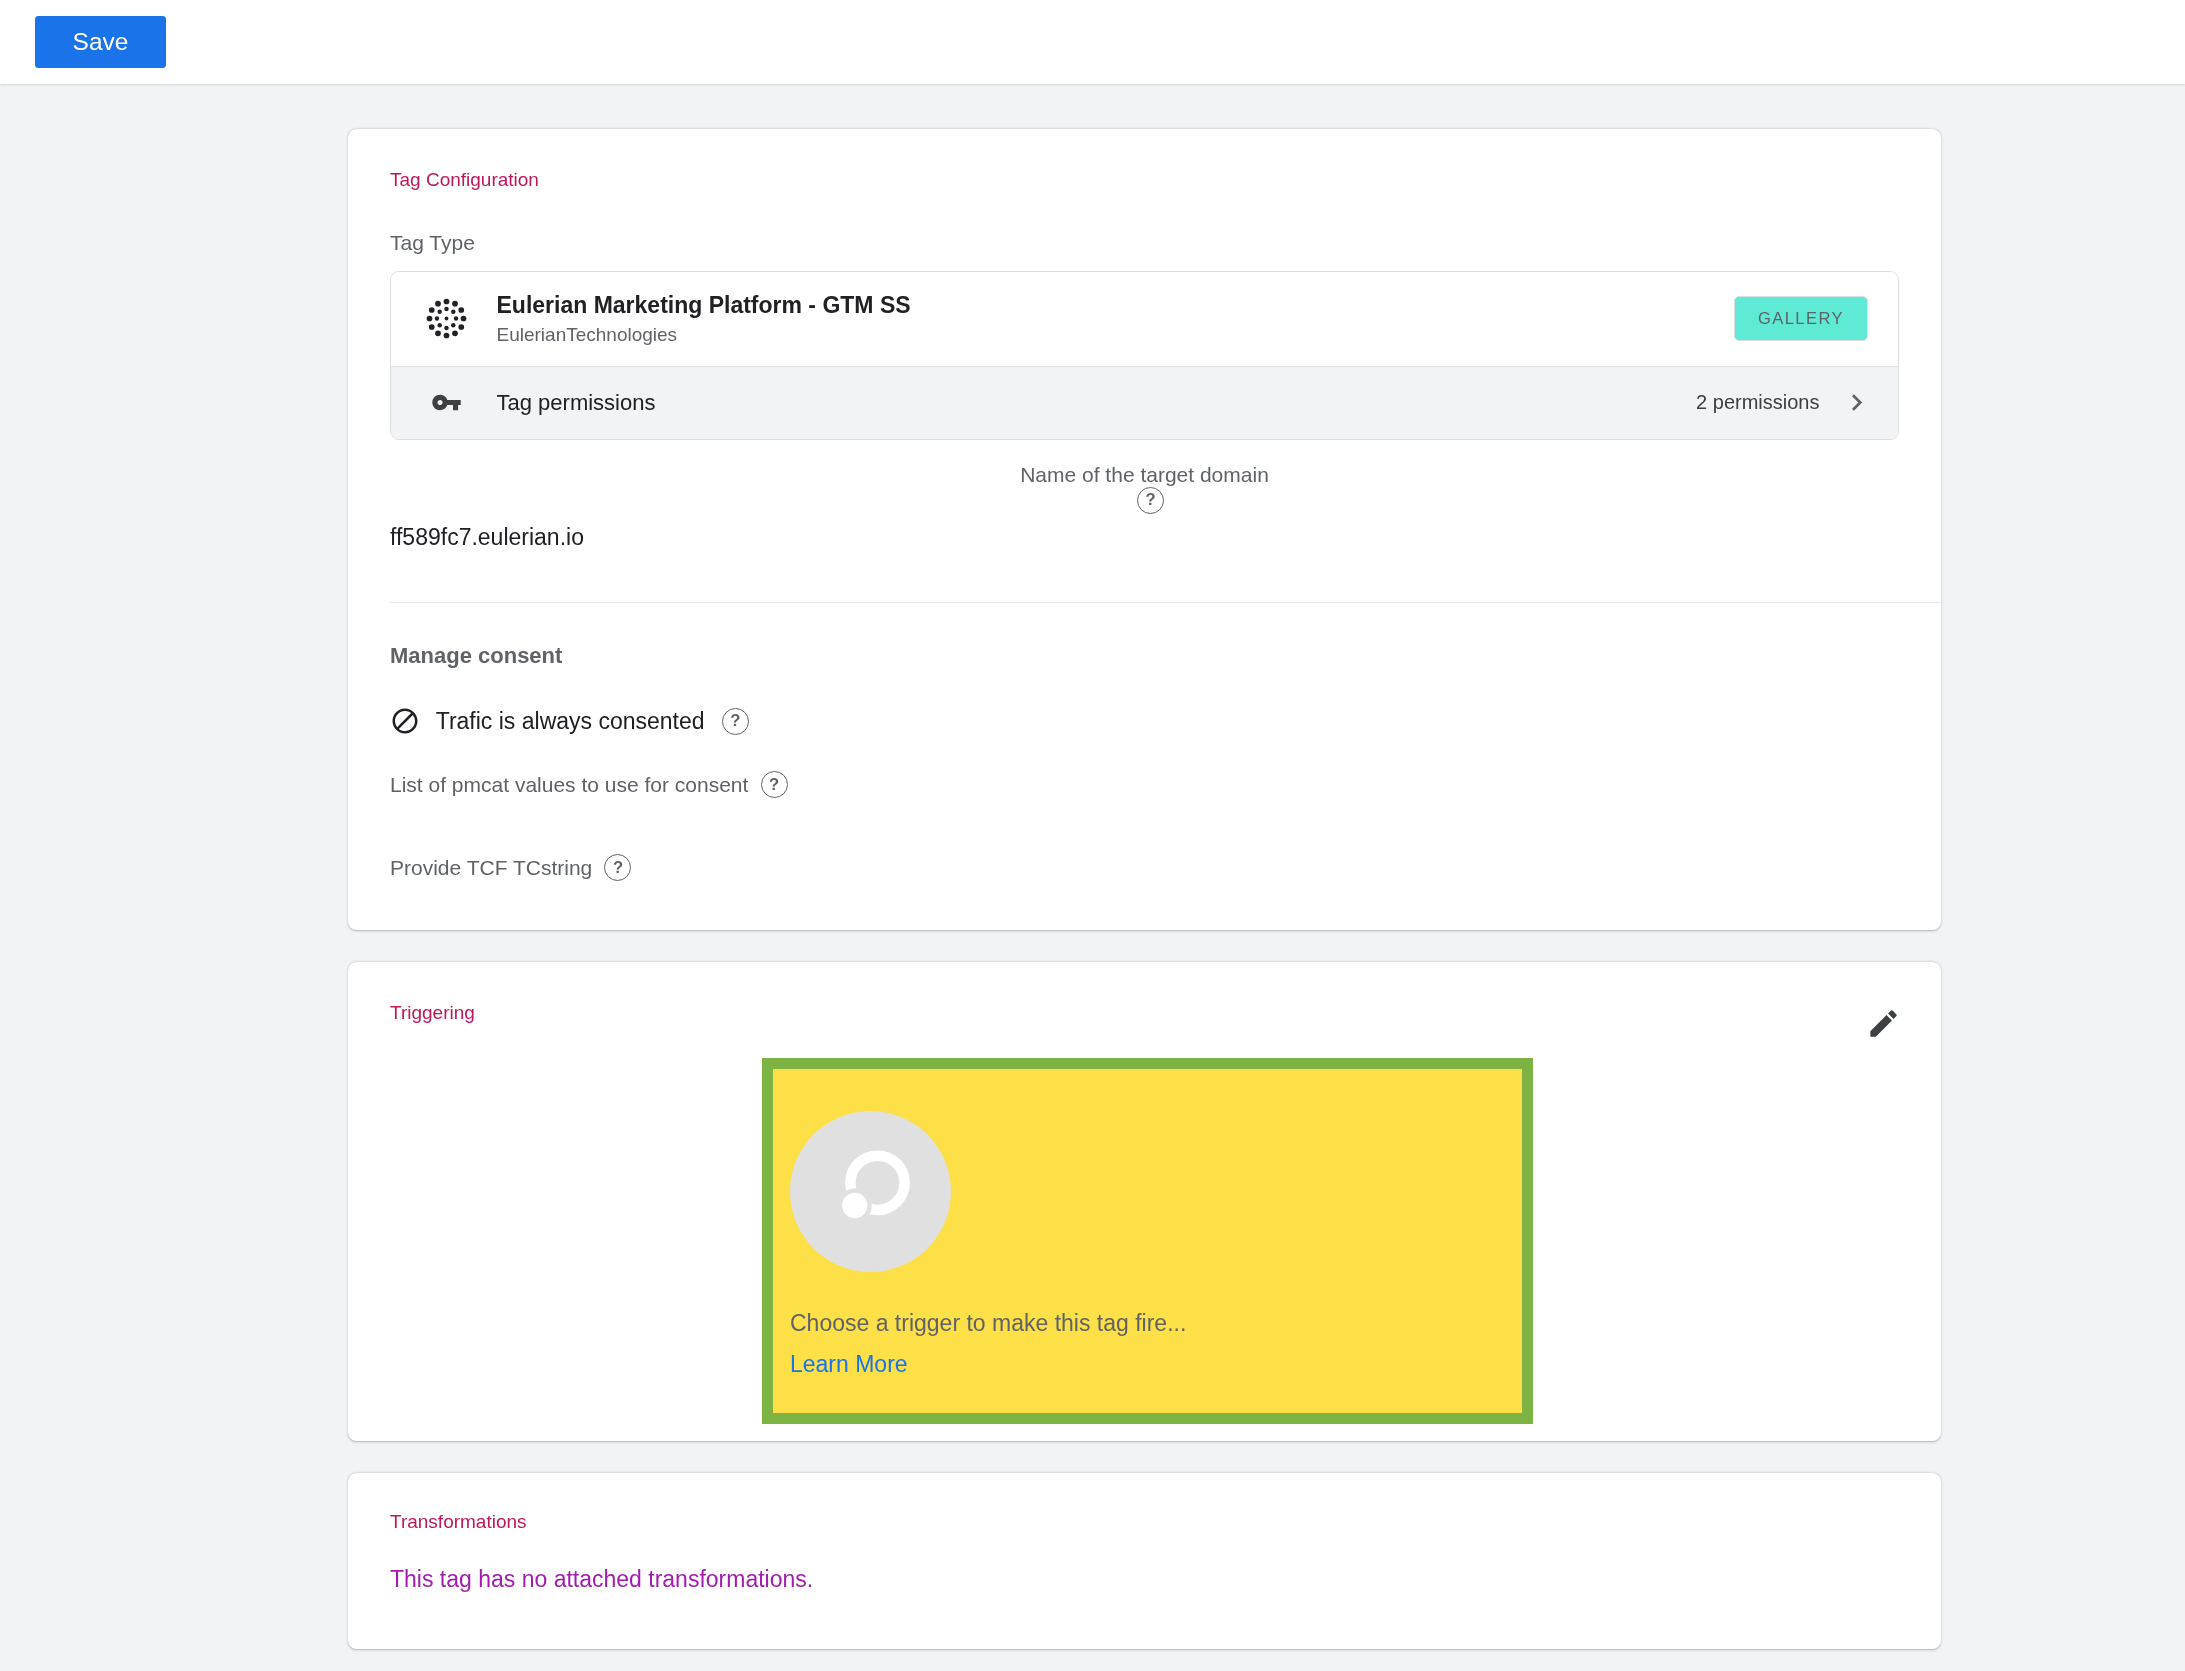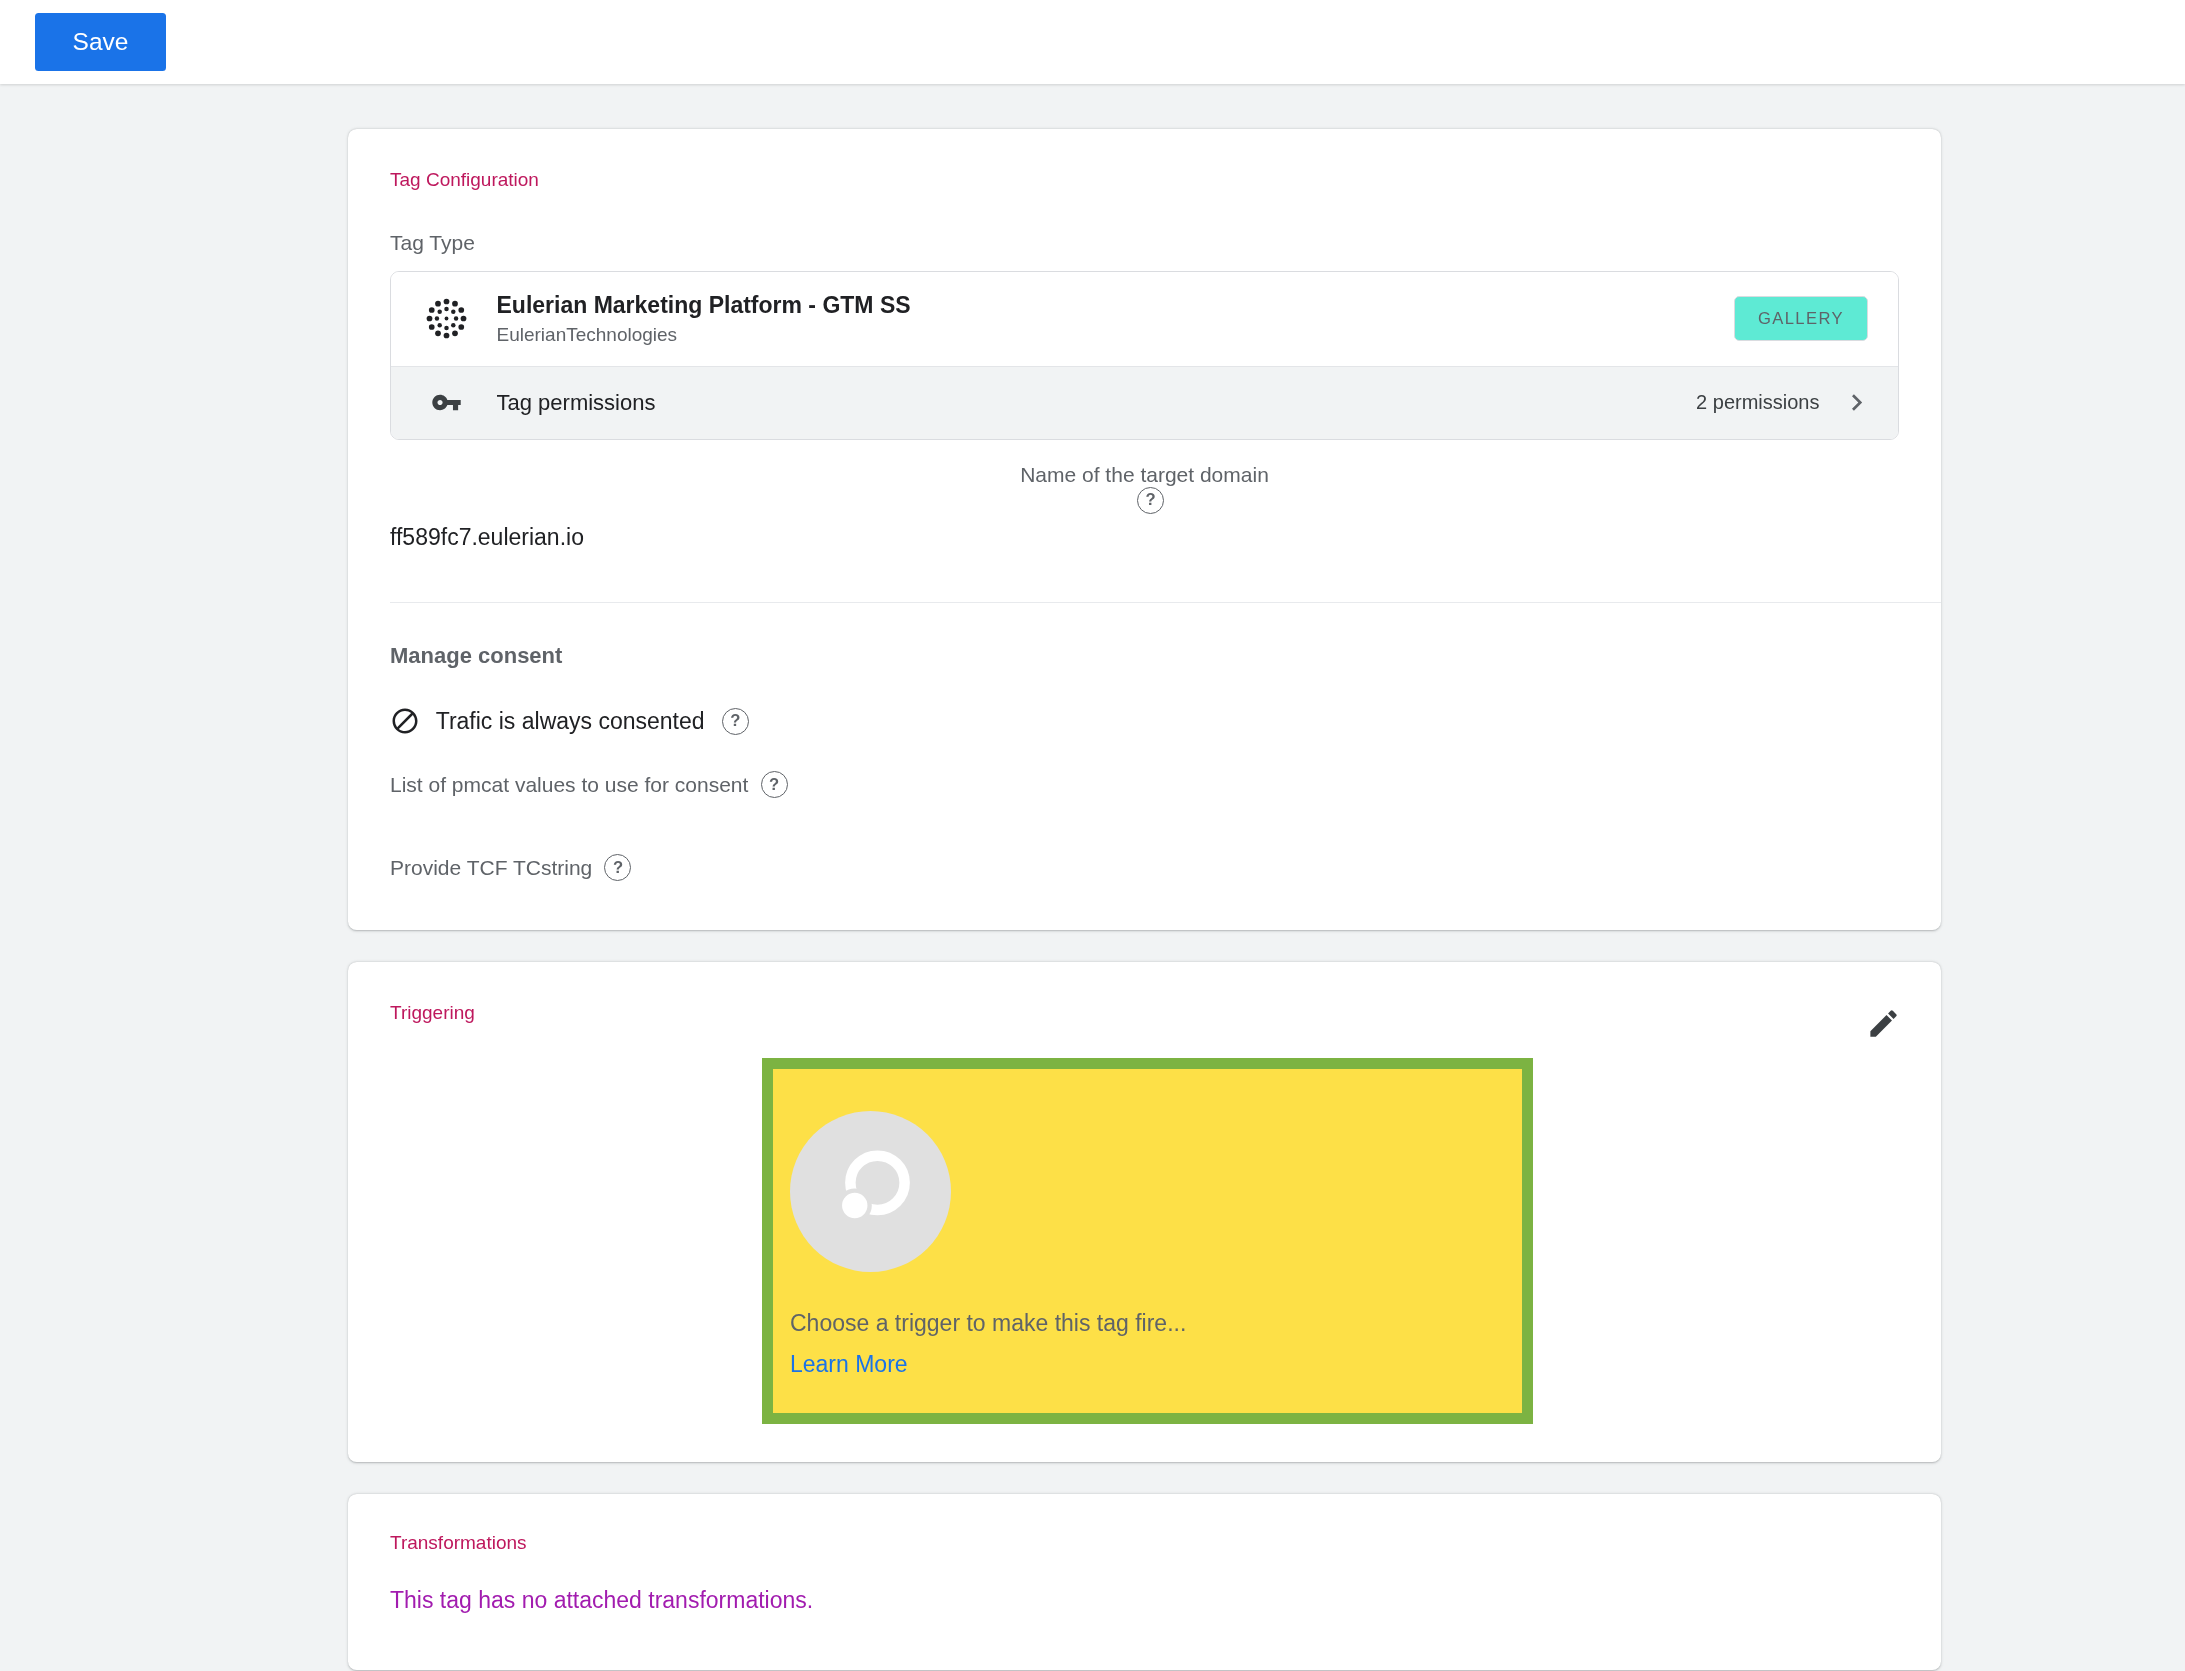--- a/index.html
+++ b/index.html
@@ -29,21 +29,21 @@
     font-size:33px; color:#202124;
     margin-left:23px;
     padding:3.5px 5.2px 8.7px 1.7px;
     border-bottom:1.7px solid #9aa0a6;
     min-width:52px;
     cursor:text;
   }
   .folder-btn { margin-left:15.7px; }
   .save-btn {
     background:#1a73e8; color:#fff; border:none; cursor:pointer;
-    width:131px; height:58px; border-radius:3.5px;
+    width:131px; height:52px; border-radius:3.5px;
     font-size:24.5px; font-family:"Liberation Sans", sans-serif;
     margin-right:0;
   }
 
   
   .content { padding:45px 0 0 348px; }
   .col { width:1593px; }
 
   .card {
     background:#fff; border-radius:8.7px;
@@ -102,21 +102,21 @@
   .help {
     width:27px; height:27px; flex:0 0 27px;
     border:1.7px solid #5f6368; border-radius:50%;
     display:inline-flex; align-items:center; justify-content:center;
     color:#5f6368; font-size:16.6px; font-weight:700;
     margin-left:12.2px; cursor:pointer; background:transparent;
   }
   .help::before { content:"?"; }
 
   
-  .card-trigger { padding:40px 37px 38px 42px; position:relative; }
+  .card-trigger { padding:40px 37px 17px 42px; position:relative; }
   .trigger-head { display:flex; align-items:flex-start; justify-content:space-between; }
   .edit-btn { padding:3.5px; }
 
   .trigger-dropzone {
     width:771px; margin:14px auto 0 auto;
     border:11.4px solid #7cb342; background:#fde047;
     display:flex; flex-direction:column; align-items:flex-start;
     padding:42px 17.5px 35px 17.5px;
     cursor:pointer;
   }

